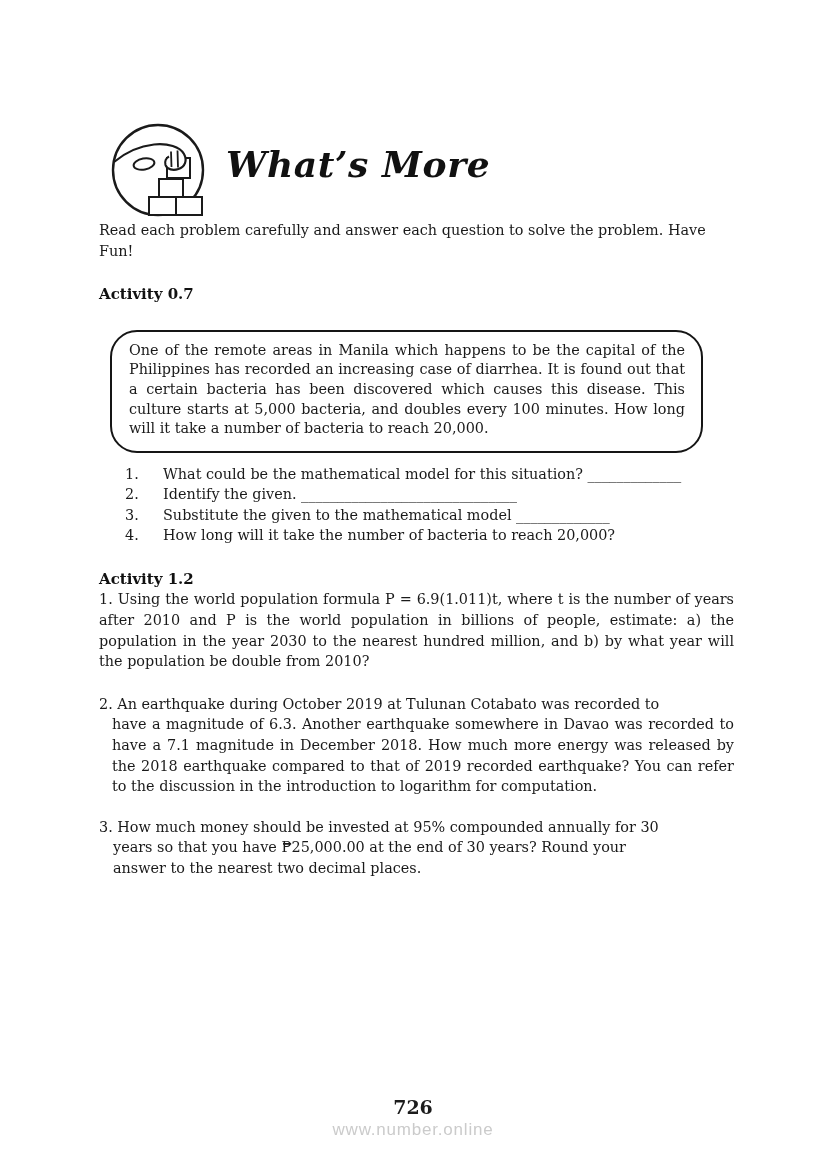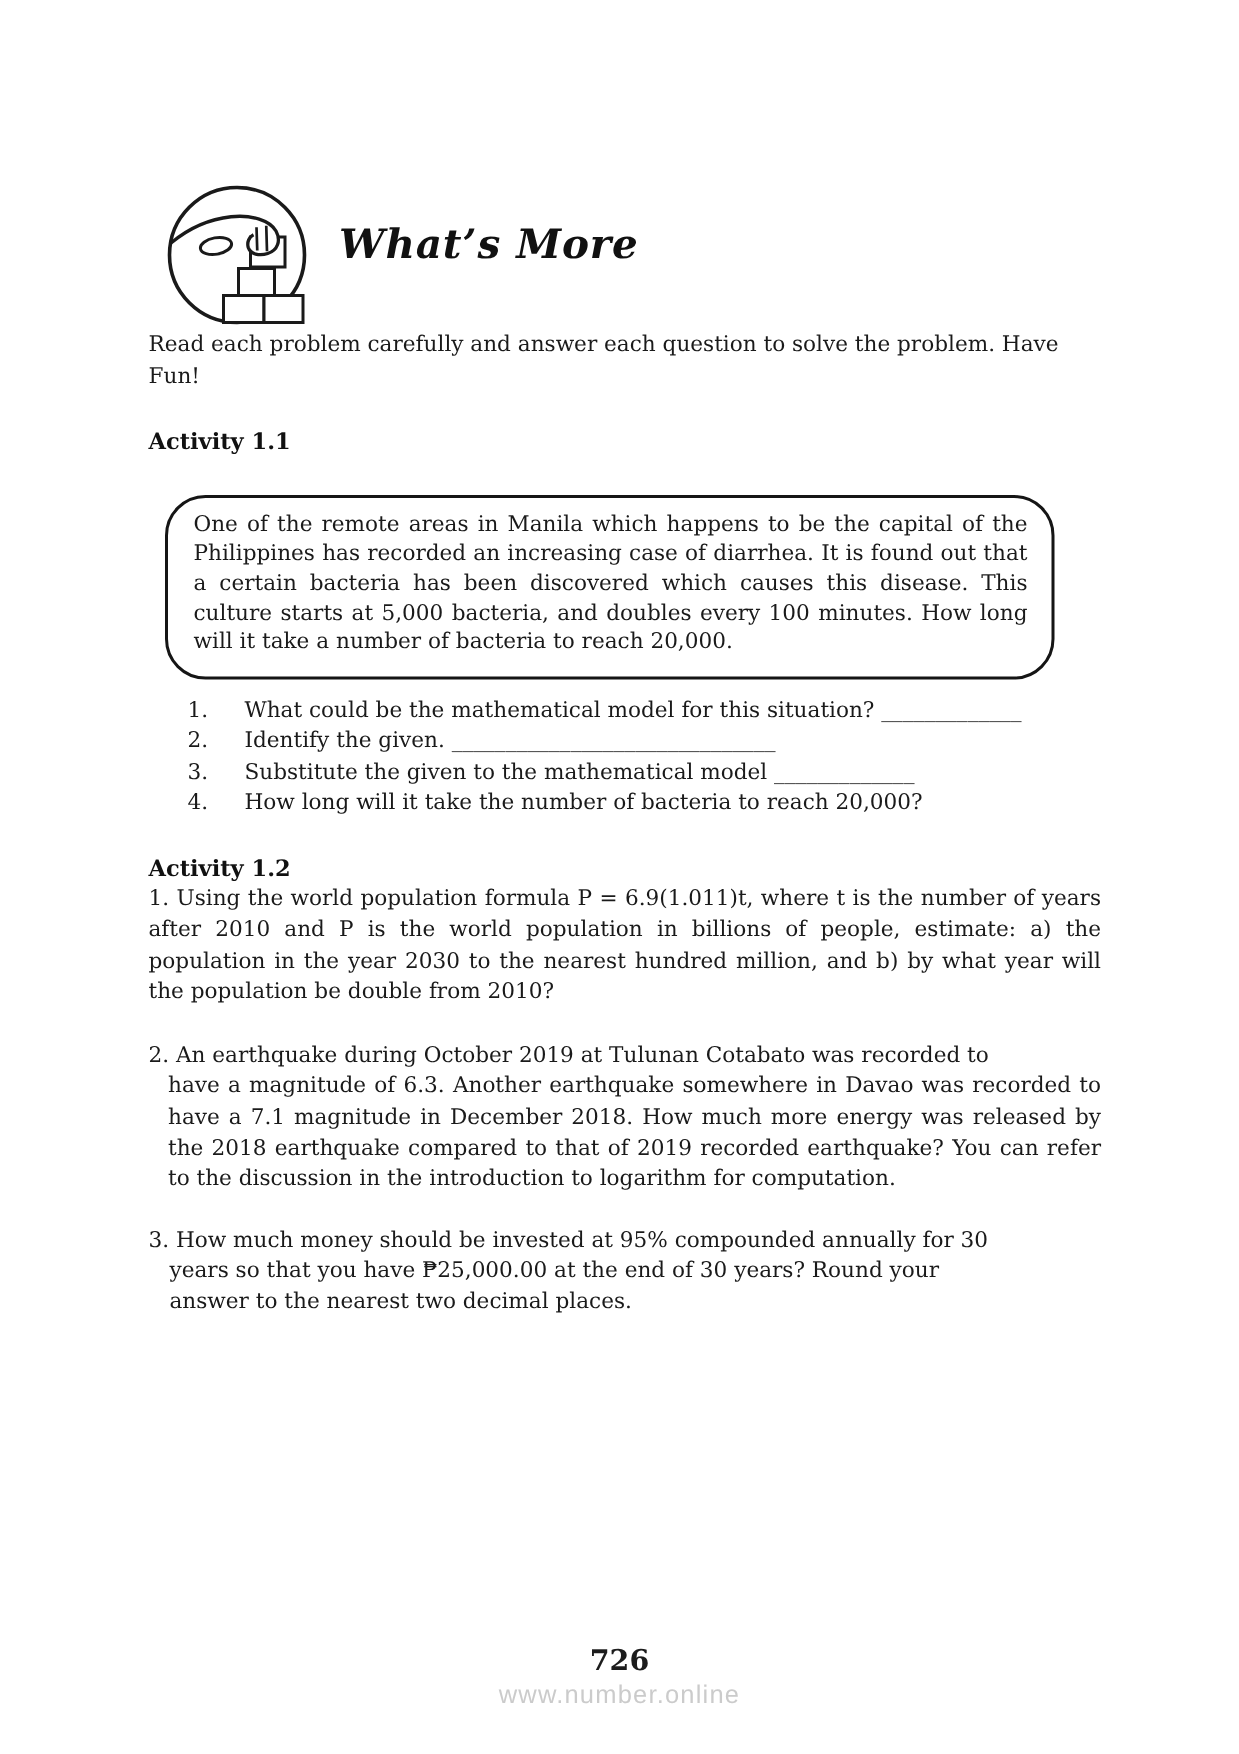--- a/index.html
+++ b/index.html
@@ -24,21 +24,21 @@
     display: flex;
     align-items: center;
     margin-top: 121px;
     height: 97px;
   }
   .icon-wrap { margin-left: 7px; width: 104px; height: 96px; flex: 0 0 auto; }
   .title {
     margin: 0 0 10px 16px;
     font-weight: bold;
     font-style: italic;
-    font-size: 27px;
+    font-size: 36px;
     letter-spacing: 0.6px;
     color: #111111;
   }
   .intro { margin: 2px 0 0 0; }
   .activity-heading {
     margin: 0;
     font-size: 15px;
     font-weight: bold;
     line-height: 20.6px;
     color: #111111;
@@ -105,21 +105,21 @@
         <rect class="icon-fill-white" x="61" y="36" width="23" height="20" stroke-width="2"></rect>
         <path class="icon-fill-white" d="M 8 40 C 20 30 34 24 48 22.5 C 62 21 74 25 78 32 C 81.5 38.5 79 45 72.5 47 C 67 48.8 61 47.5 59.5 43 C 58.5 39.5 60 36 63 34.5" stroke-width="2.2"></path>
         <ellipse class="icon-fill-white" cx="38" cy="42" rx="10.5" ry="5.5" stroke-width="2" transform="rotate(-10 38 42)"></ellipse>
         <path class="icon-stroke" d="M 65 29.5 L 65.5 45 M 71.5 28.5 L 72 45.5" stroke-width="1.8"></path>
       </svg>
       <h1 class="title">What’s More</h1>
     </div>
 
     <p class="intro"><span>Read each problem carefully and answer each question to solve the problem. Have</span><br><span>Fun!</span></p>
 
-    <h2 class="activity-heading h-a11">Activity 1.1</h2>
+    <h2 class="activity-heading h-a11">Activity 0.7</h2>
 
     <div class="problem-box">
       <span>One of the remote areas in Manila which happens to be the capital of the Philippines has recorded an increasing case of diarrhea. It is found out that a certain bacteria has been discovered which causes this disease. This culture starts at 5,000 bacteria, and doubles every 100 minutes. How long will it take a number of bacteria to reach 20,000.</span>
     </div>
 
     <div class="questions">
       <div class="qrow">
         <span class="qnum">1.</span>
         <span class="qtext">What could be the mathematical model for this situation? _____________</span>
       </div>

